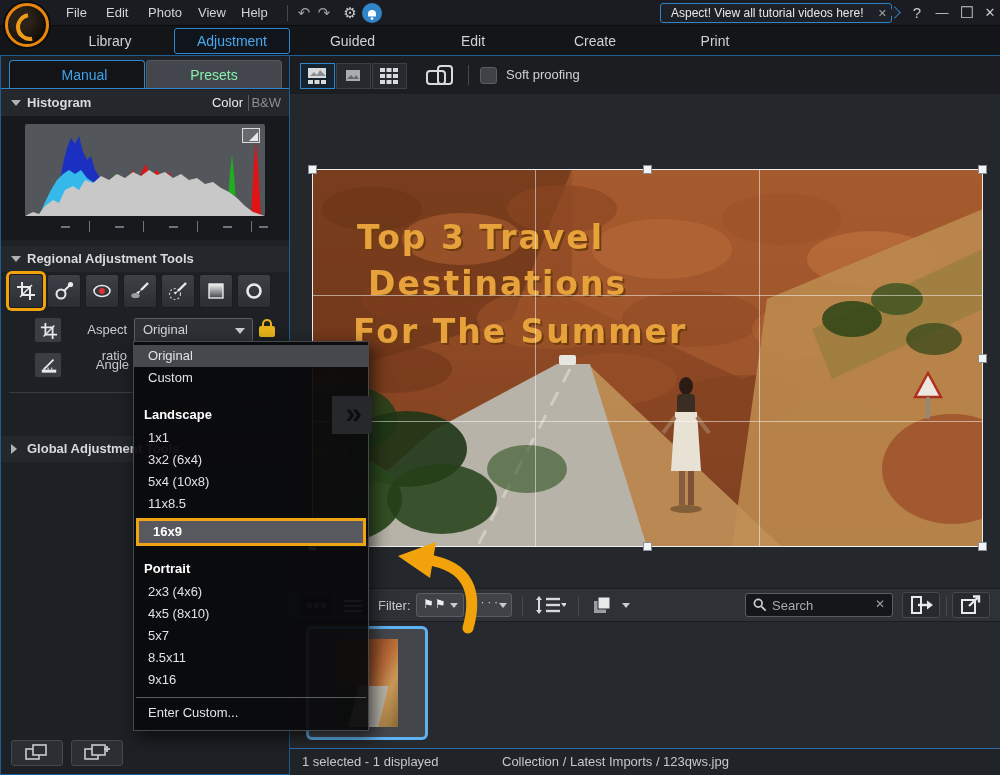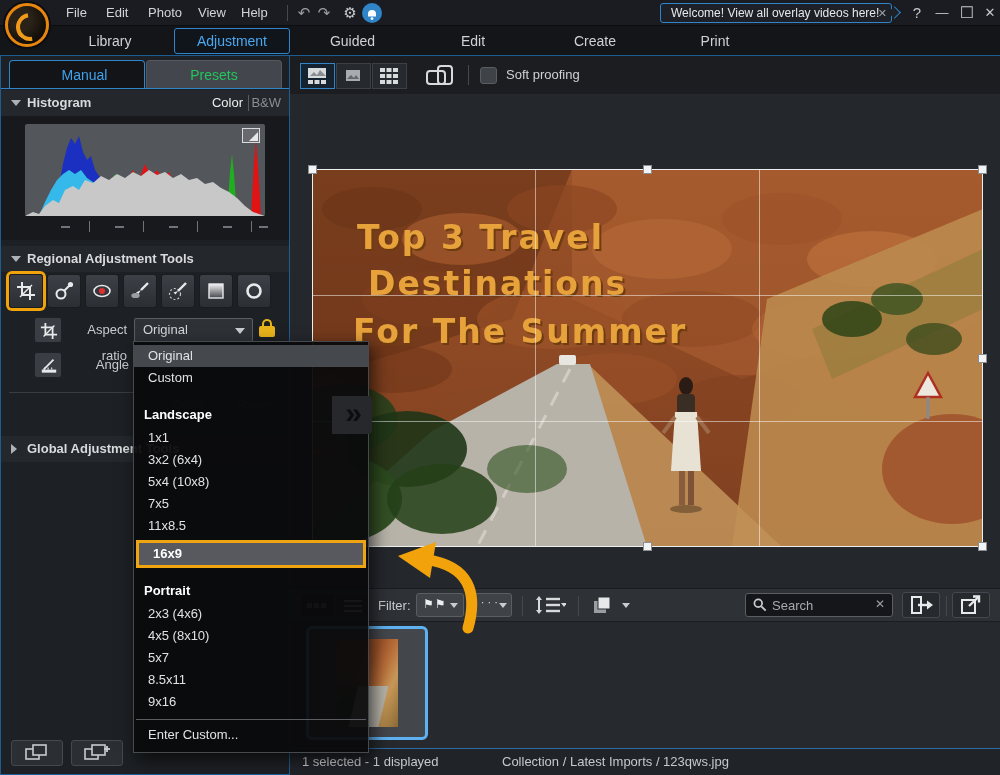--- a/index.html
+++ b/index.html
@@ -22,21 +22,21 @@
   
   #modulebar { position:absolute; left:0; top:26px; width:1000px; height:30px; background:#131519; border-bottom:1px solid #1d5d94; }
   .mod-tab { position:absolute; top:0; height:30px; line-height:30px; color:#cfd1d4; font-size:14px; text-align:center; }
   #tab-adjustment { top:2px; height:26px; line-height:24px; border:1px solid #2f85c8; background:#10141b; color:#4aa8ef; border-radius:3px; }
   #brand { position:absolute; right:8px; top:0; height:30px; line-height:30px; font-size:23px; color:#d2d5d8; letter-spacing:.5px; font-weight:300; }
 
   
   #left-panel { position:absolute; left:0; top:56px; width:290px; height:719px; background:#1d2024; border:1px solid #1d5d94; border-top:none; }
   .lp-tab { position:absolute; top:4px; height:29px; line-height:28px; text-align:center; font-size:14px; border-radius:4px 4px 0 0; }
   #tab-manual { left:8px; width:136px; background:#121418; border:1px solid #2f85c8; border-bottom:none; color:#3fa3ec;padding-left:15px; }
-  #tab-presets { left:145px; width:136px; background:#43464c; border:1px solid #55585e; border-bottom:none; color:#22c55e; }
+  #tab-presets { left:145px; width:136px; background:#43464c; border:1px solid #55585e; border-bottom:none; color:#86efac; }
   #lp-topline { position:absolute; left:0; top:32px; width:288px; height:1px; background:#2f85c8; }
   .sec-header { position:absolute; left:0; width:288px; height:26px; background:#24272c; line-height:26px; }
   .sec-title { position:absolute; left:26px; font-weight:bold; color:#d8dadc; }
   .tri { position:absolute; left:10px; top:10px; width:0; height:0; }
   .tri.down { border-left:5px solid transparent; border-right:5px solid transparent; border-top:6px solid #aeb1b5; }
   .tri.right { border-top:5px solid transparent; border-bottom:5px solid transparent; border-left:6px solid #aeb1b5; top:8px; }
   #hist-box { position:absolute; left:0; top:60px; width:288px; height:124px; background:#17191d; }
   #hist-plot { position:absolute; left:24px; top:8px; width:240px; height:92px; background:#53565b; border-radius:2px; }
   #hist-ticks { position:absolute; left:24px; top:104px; width:240px; height:14px; }
   .htick-dash { position:absolute; top:6px; width:9px; height:2px; background:#70737a; }
@@ -125,21 +125,21 @@
     <div class="tb-icon" style="left:294px; width:20px;">↶</div>
     <div class="tb-icon" style="left:314px; width:20px;">↷</div>
     <div class="tb-icon" style="left:340px; width:20px; color:#c6c8cb;">⚙</div>
     <div id="bell-wrap">
       <svg width="20" height="20" viewBox="0 0 20 20">
         <path d="M6 11 a4 4 0 0 1 8 0 v2.5 h-8 z" fill="#fff"></path>
         <circle cx="10" cy="15.6" r="1.4" fill="#fff"></circle>
       </svg>
     </div>
     <div id="welcome-box">
-      <span>Welcome! View all overlay videos here!</span>
+      <span>Aspect! View all tutorial videos here!</span>
       <span id="welcome-close">✕</span>
     </div>
     <div id="welcome-tail"></div>
     <div class="win-btn" style="left:905px; font-size:15px;">?</div>
     <div class="win-btn" style="left:930px;">—</div>
     <div class="win-btn" style="left:955px; font-size:16px;">☐</div>
     <div class="win-btn" style="left:978px;">✕</div>
   </div>
 
   <div id="modulebar">
@@ -529,21 +529,20 @@
   </div>
 
   <div id="aspect-menu">
     <div class="dd-item sel">Original</div>
     <div class="dd-item">Custom</div>
     <div class="dd-gap"></div>
     <div class="dd-header">Landscape</div>
     <div class="dd-item">1x1</div>
     <div class="dd-item">3x2 (6x4)</div>
     <div class="dd-item">5x4 (10x8)</div>
-    <div class="dd-item">7x5</div>
     <div class="dd-item">11x8.5</div>
     <div id="dd-16x9">
       <div class="dd-item">16x9</div>
     </div>
     <div class="dd-gap" style="height:6px;"></div>
     <div class="dd-header">Portrait</div>
     <div class="dd-item">2x3 (4x6)</div>
     <div class="dd-item">4x5 (8x10)</div>
     <div class="dd-item">5x7</div>
     <div class="dd-item">8.5x11</div>

